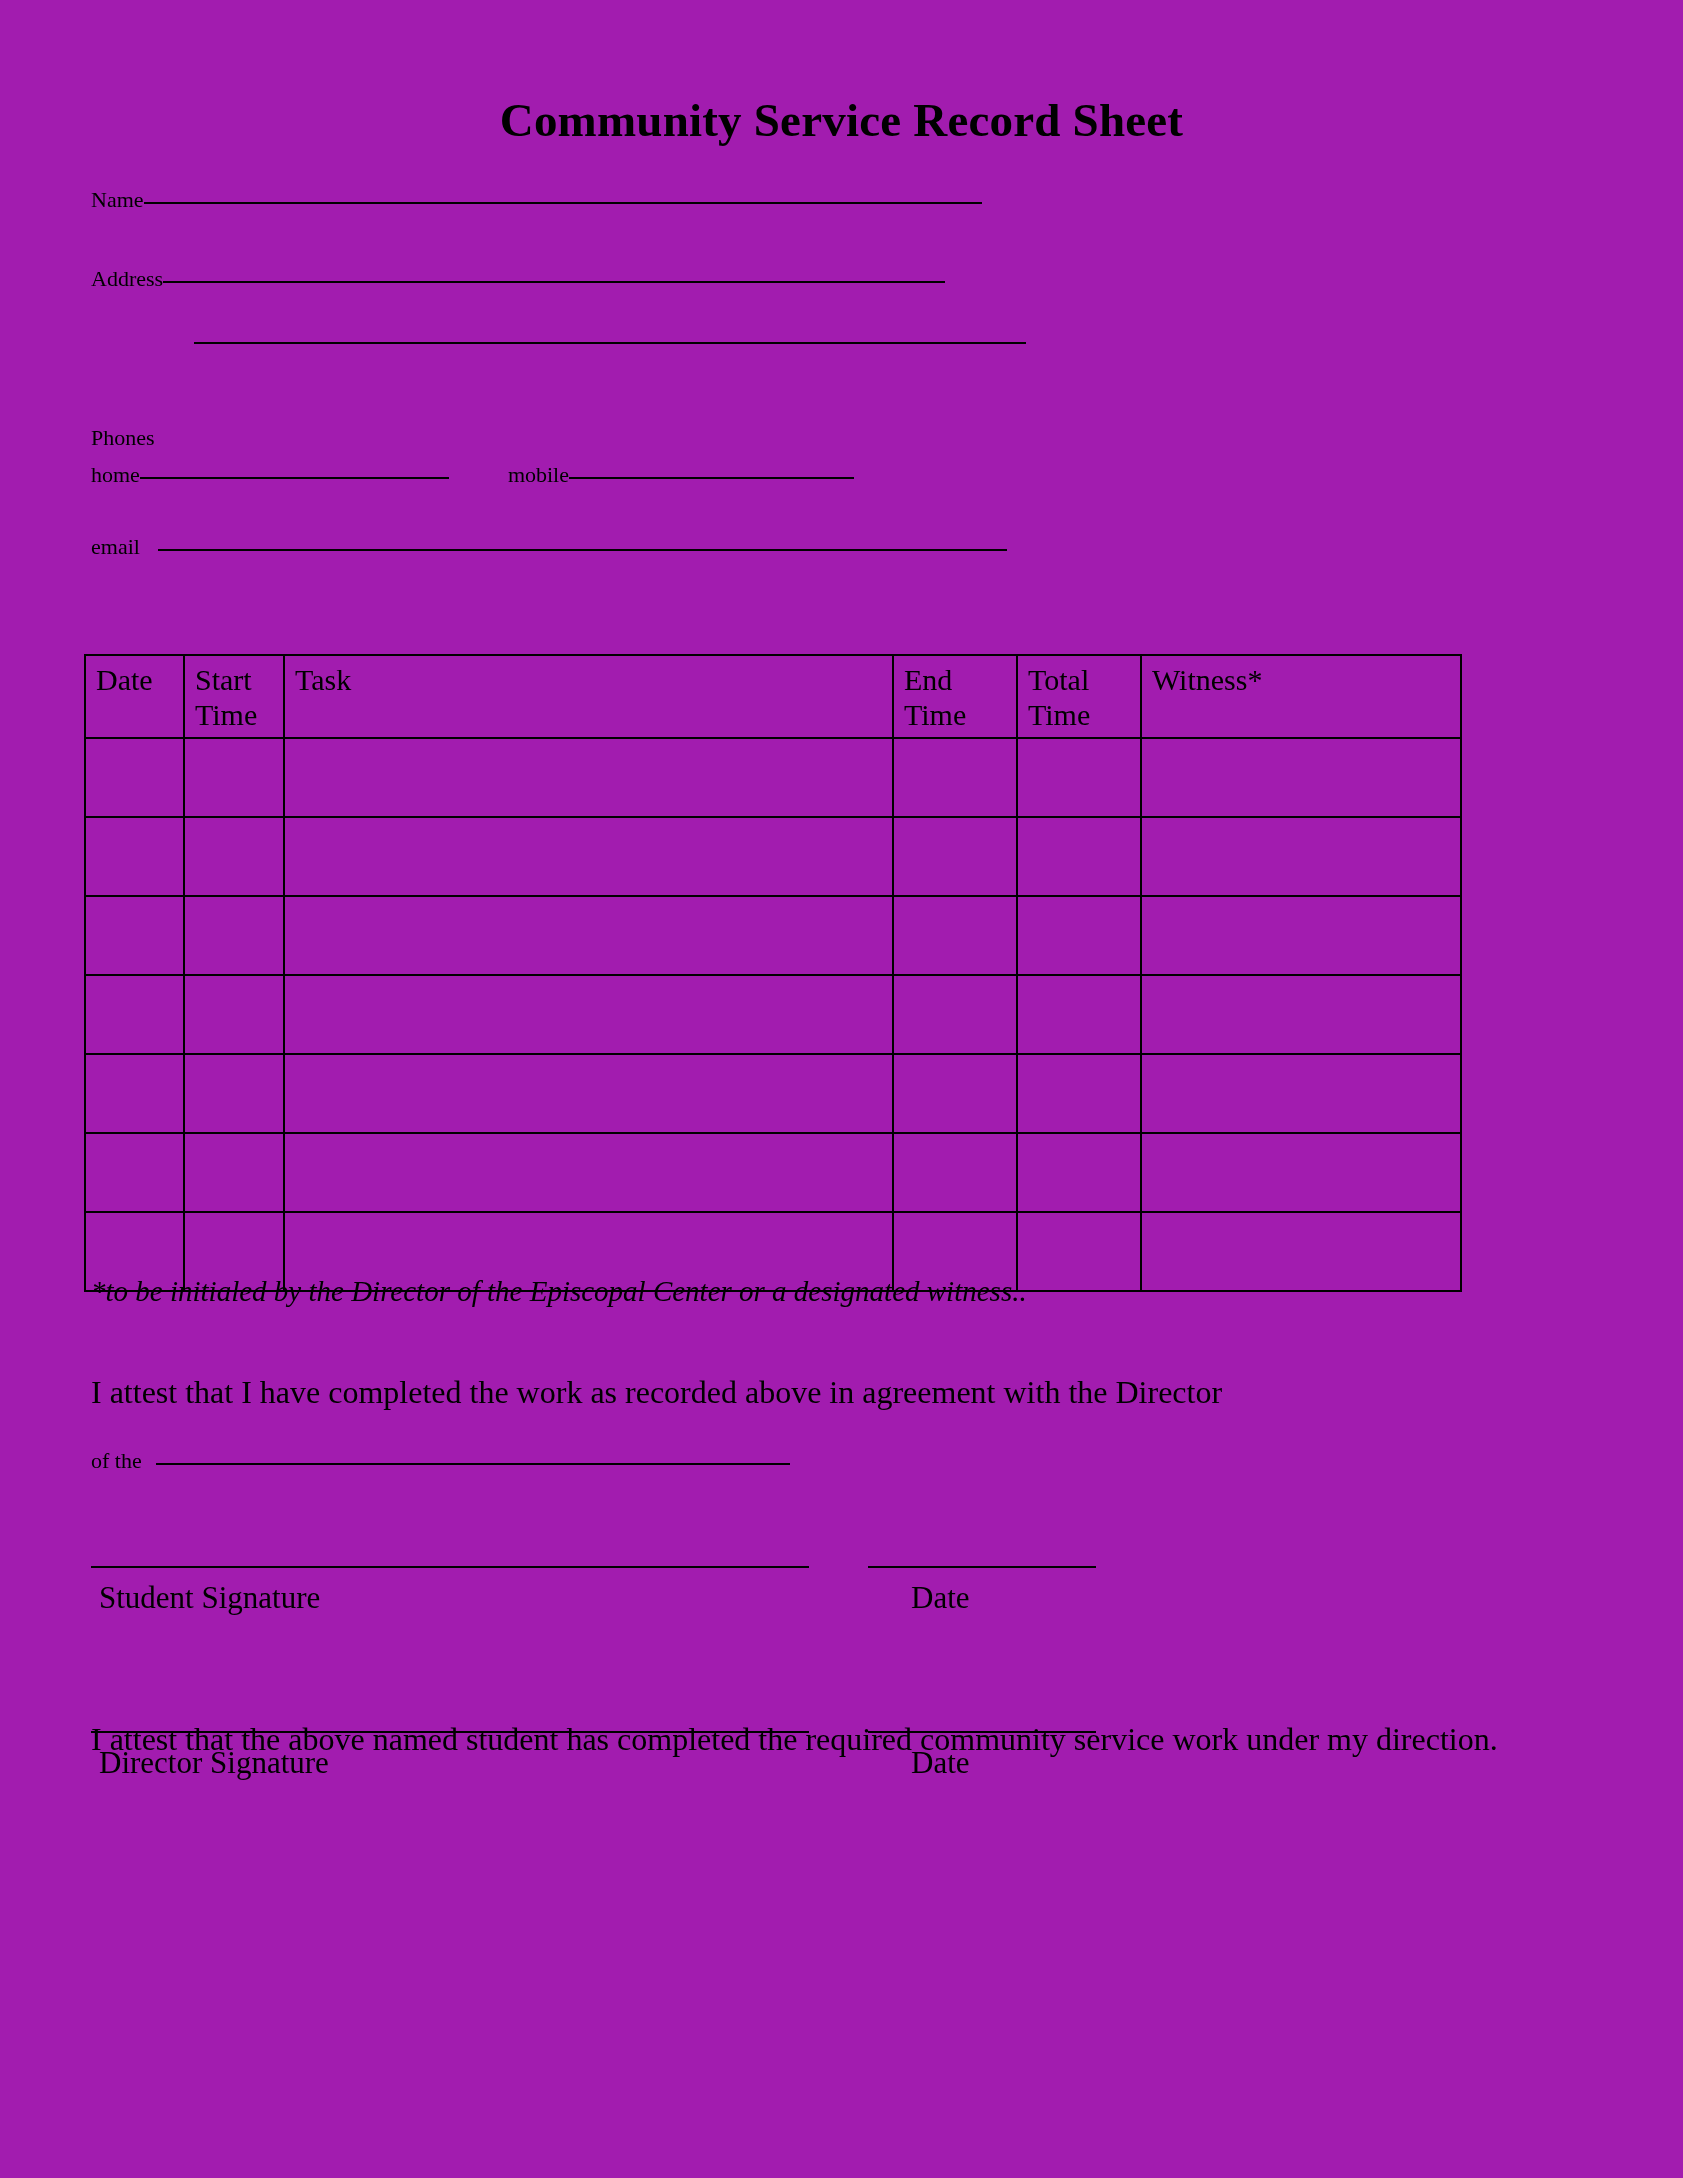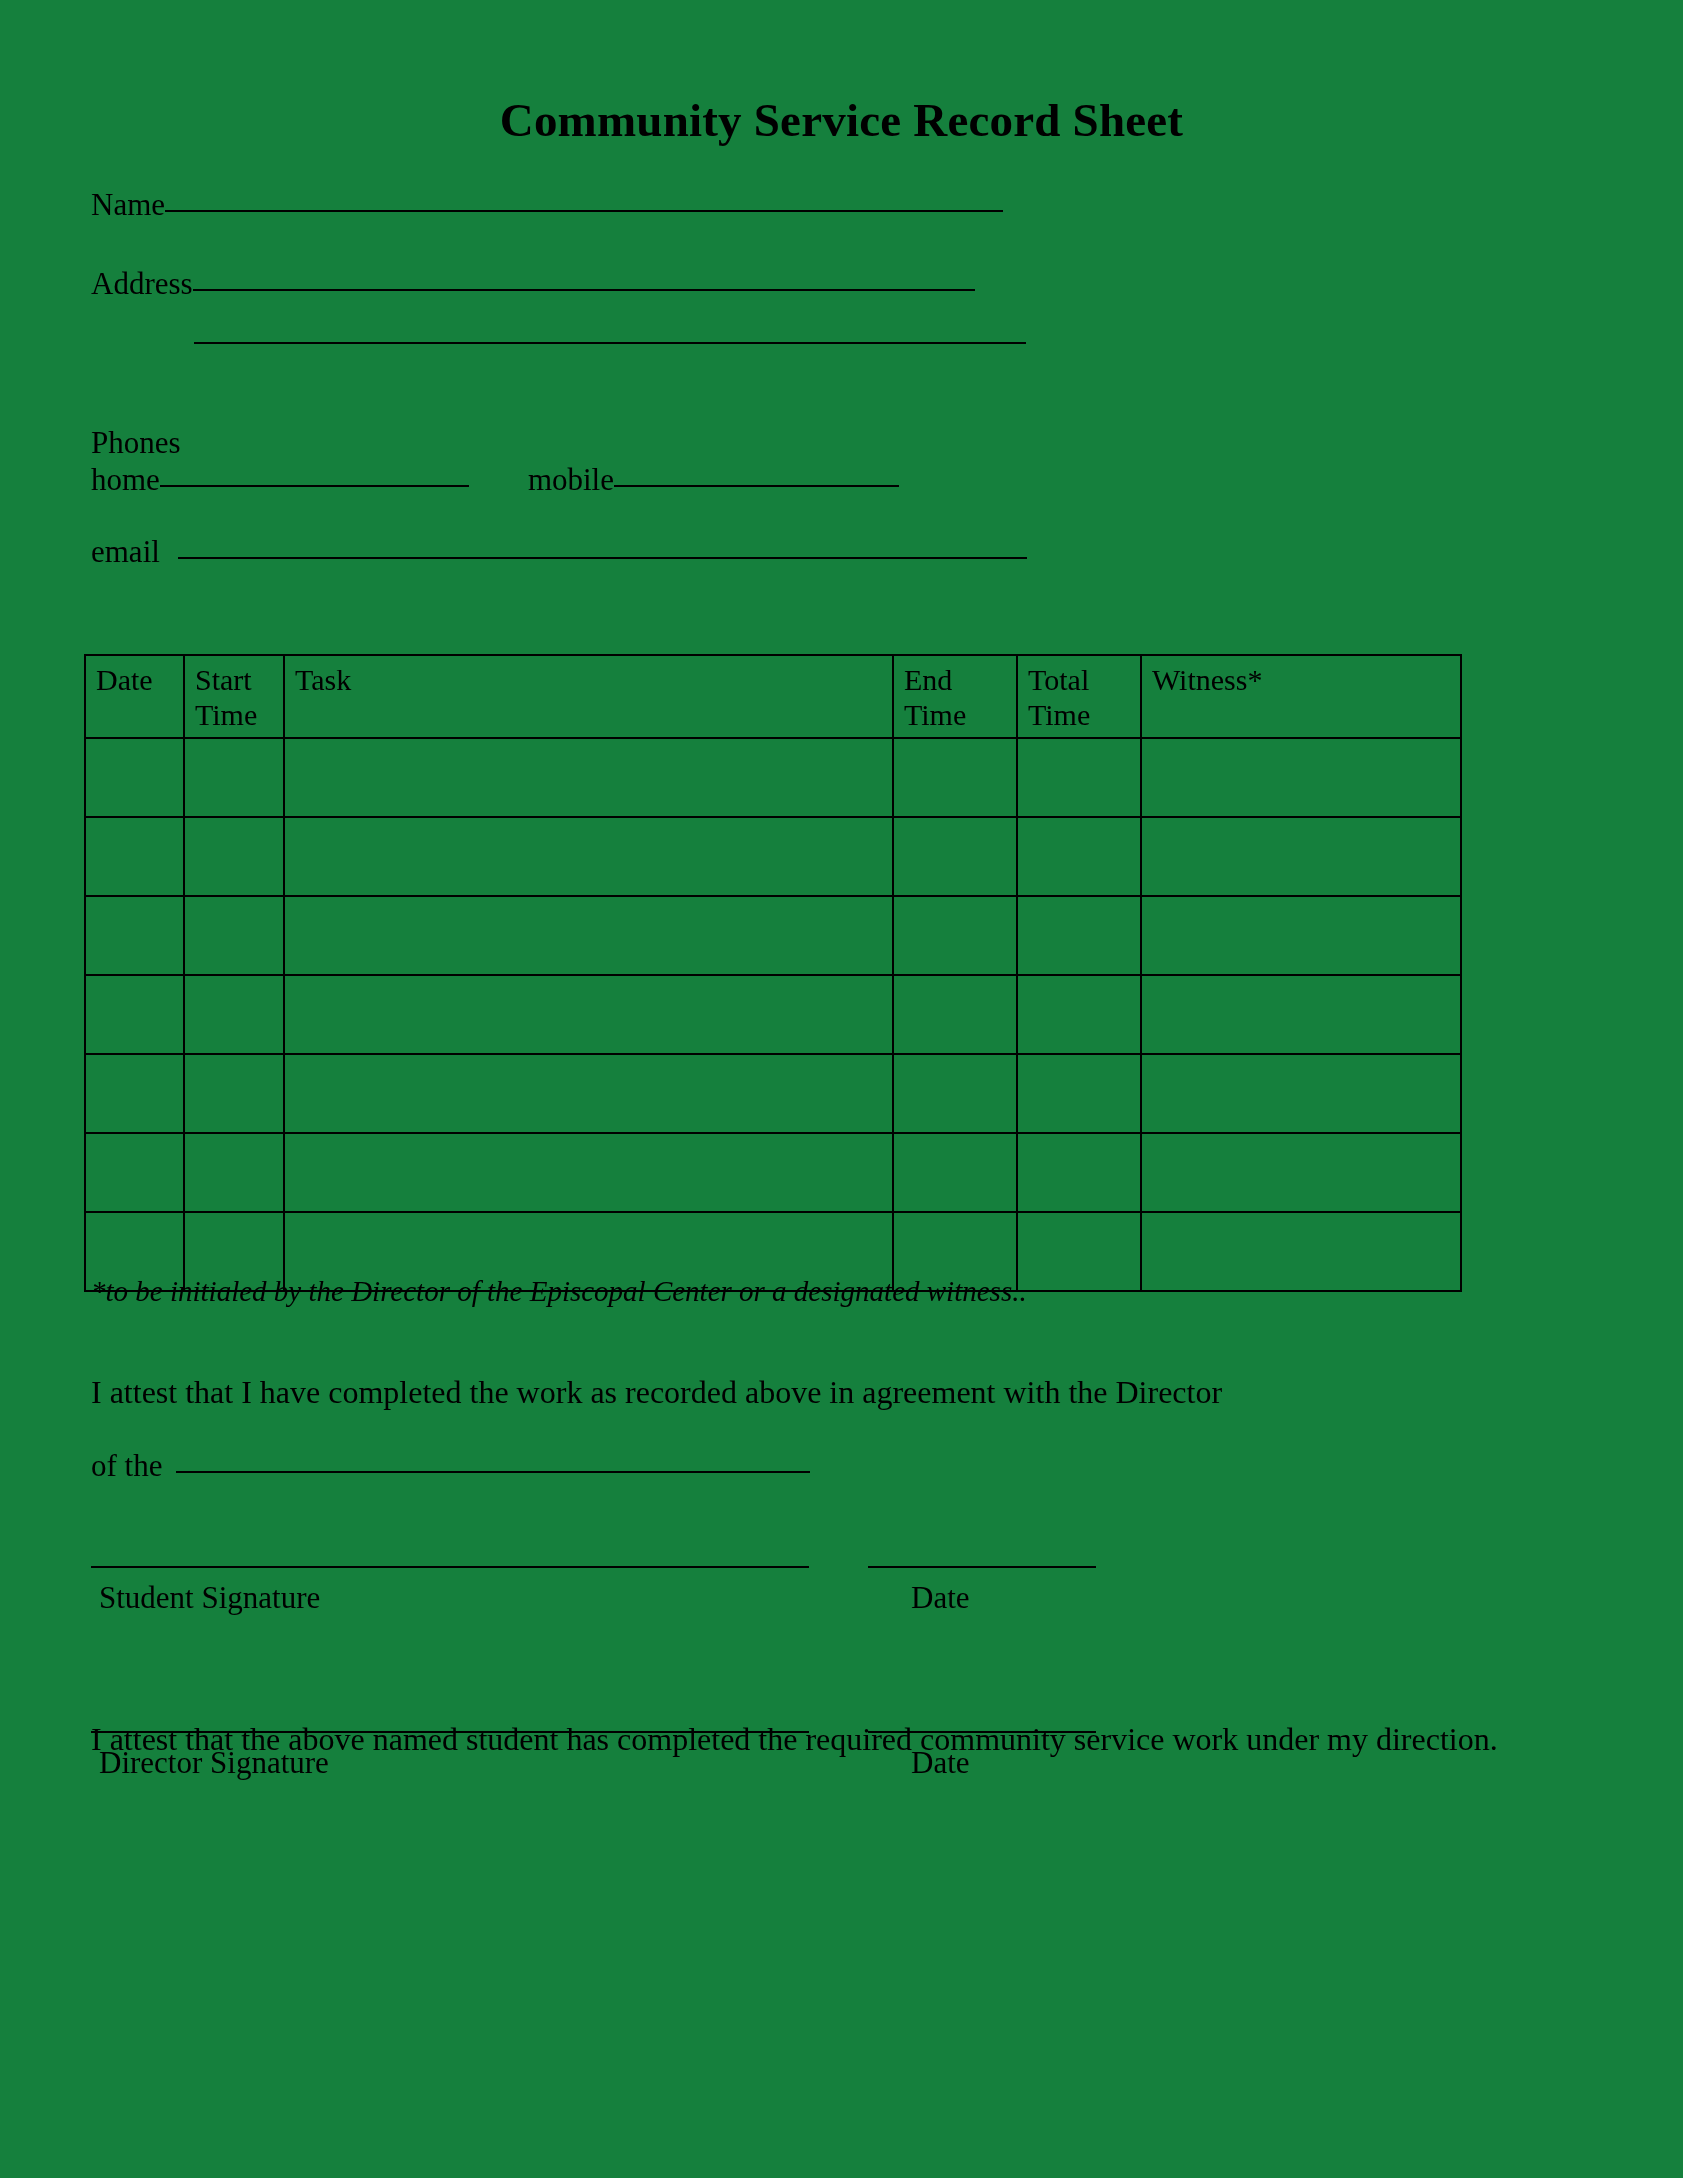--- a/index.html
+++ b/index.html
@@ -13,21 +13,21 @@
     font-family: "Liberation Serif", "DejaVu Serif", serif;
     color: #000000;
     position: relative;
     overflow: hidden;
   }
   .page {
     position: absolute;
     top: 0; left: 0;
     width: 1683px;
     height: 2178px;
-    background: #15803d;
+    background: #a21caf;
   }
 
   
   .doc-title {
     position: absolute;
     top: 95px;
     left: 0;
     width: 1683px;
     text-align: center;
     font-size: 47px;
@@ -39,21 +39,21 @@
   
   .field-row {
     position: absolute;
     display: flex;
     align-items: baseline;
     font-size: 31px;
     line-height: 1.25;
     white-space: nowrap;
   }
   .field-label {
-    font-size: 31px;
+    font-size: 22px;
     font-family: Liberation Serif, serif;
   }
   .rule {
     display: inline-block;
     border-bottom: 2.2px solid #000;
     height: 0;
     position: relative;
     top: -3px;
   }
 

